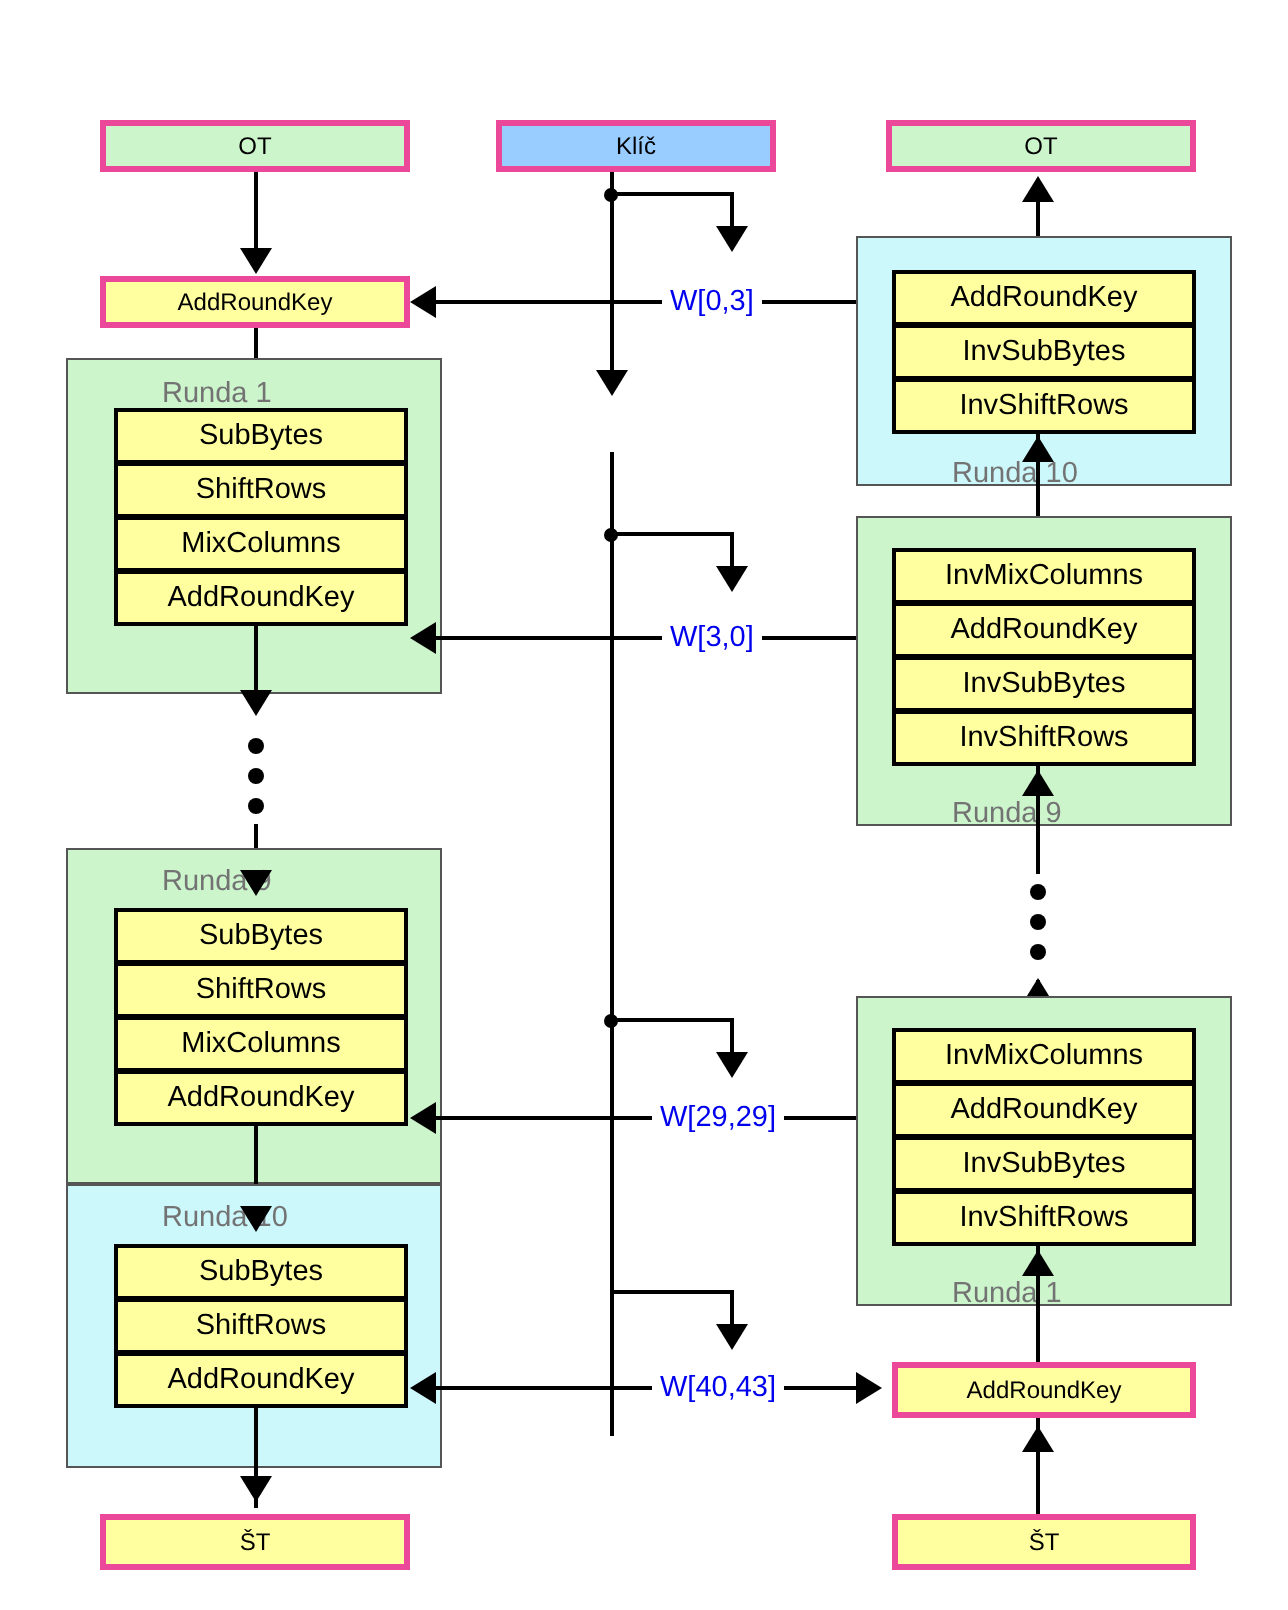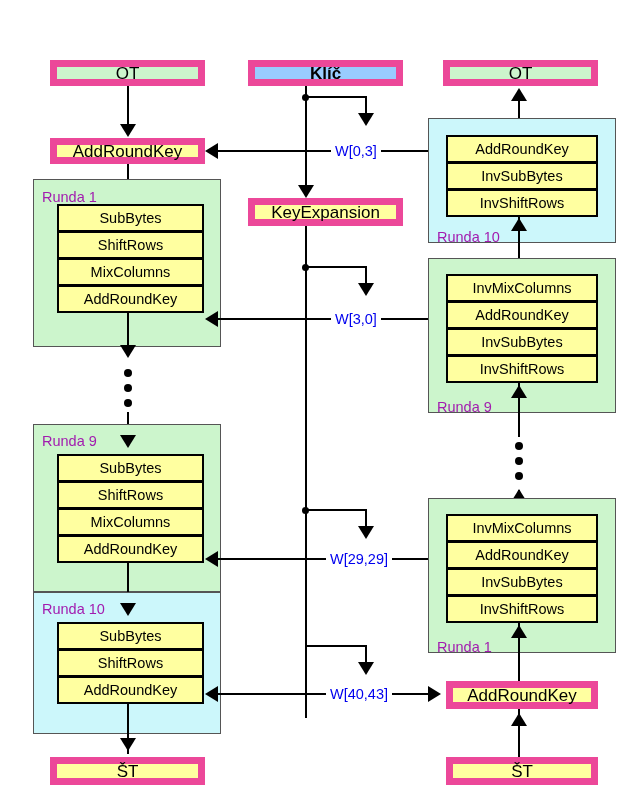--- a/index.html
+++ b/index.html
@@ -25,25 +25,25 @@
     text-align: center;
     color: #0000ee;
     font-size: 19px;
     letter-spacing: 0.2px;
     white-space: nowrap;
   }
   
   .box {
     position: absolute;
     box-sizing: border-box;
-    border: 7px solid #ec4899;
+    border: 3px solid #ec4899;
     display: flex;
     align-items: center;
     justify-content: center;
-    font-size: 17px;
+    font-size: 12px;
     color: #000000;
     line-height: 1;
   }
   .box.yellow { background: #ffffa0; }
   .box.green  { background: #ccf5cc; }
   .box.blue   { background: #99ccff; }
 
   
   .op {
     position: absolute;
@@ -62,23 +62,24 @@
   .round {
     position: absolute;
     box-sizing: border-box;
     border: 1px solid #555555;
   }
   .round.green { background: #ccf5cc; }
   .round.cyan  { background: #ccf7fb; }
   .round-label {
     position: absolute;
     font-size: 14.5px;
-    color: #a21caf;
+    color: #737373;
     line-height: 1;
     white-space: nowrap;
+    margin-left: 39px;
   }
 
   
   .vline {
     position: absolute;
     width: 2px;
     background: #000000;
   }
   .hline {
     position: absolute;
@@ -184,30 +185,29 @@
 
   <div class="op" style="left:57px; top:622px; width:147px; height:28px;">SubBytes</div>
   <div class="op" style="left:57px; top:649px; width:147px; height:28px;">ShiftRows</div>
   <div class="op" style="left:57px; top:676px; width:147px; height:28px;">AddRoundKey</div>
 
   <div class="vline" style="left:127px; top:704px; height:50px;"></div>
   <div class="arrow-down" style="left:120px; top:738px;"></div>
 
   <div class="box yellow" style="left:50px; top:757px; width:155px; height:28px;">ŠT</div>
 
-  <div class="box blue" style="left:248px; top:60px; width:155px; height:26px;font-weight:bold;">Klíč</div>
+  <div class="box blue" style="left:248px; top:60px; width:140px; height:26px;">Klíč</div>
 
   <div class="vline" style="left:305px; top:86px; height:110px;"></div>
   <div class="junction" style="left:302px; top:94px;"></div>
   <div class="hline" style="left:305px; top:96px; width:62px;"></div>
   <div class="vline" style="left:365px; top:96px; height:21px;"></div>
   <div class="arrow-down" style="left:358px; top:113px;"></div>
   <div class="arrow-down" style="left:298px; top:185px;"></div>
 
-  <div class="box yellow" style="left:248px; top:198px; width:155px; height:28px;">KeyExpansion</div>
 
   <div class="vline" style="left:305px; top:226px; height:492px;"></div>
 
   <div class="junction" style="left:302px; top:264px;"></div>
   <div class="hline" style="left:305px; top:266px; width:62px;"></div>
   <div class="vline" style="left:365px; top:266px; height:21px;"></div>
   <div class="arrow-down" style="left:358px; top:283px;"></div>
 
   <div class="junction" style="left:302px; top:507px;"></div>
   <div class="hline" style="left:305px; top:509px; width:62px;"></div>

